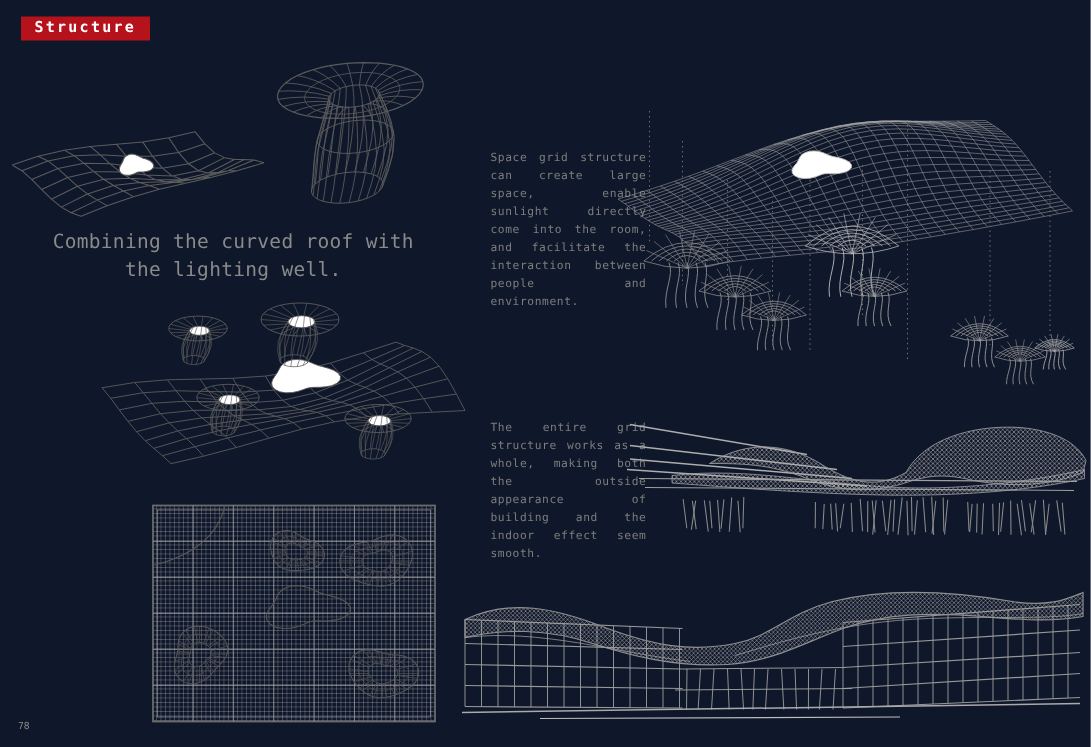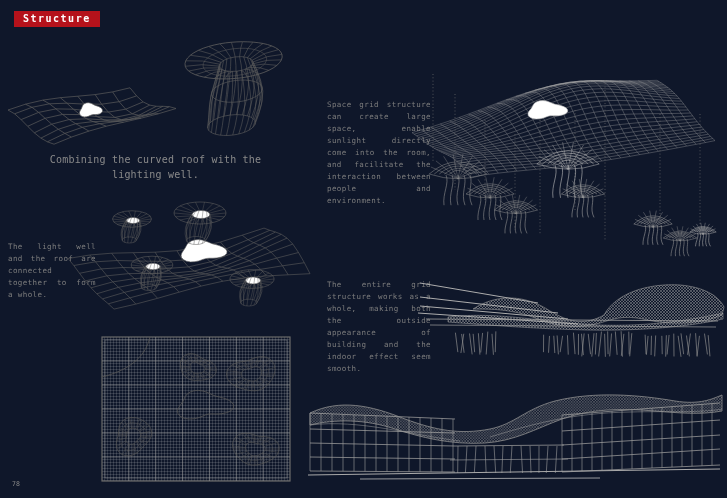--- a/index.html
+++ b/index.html
@@ -9,21 +9,21 @@
   }
   .tag{
     position:absolute;left:14px;top:11px;background:#b5121b;color:#fff;
     font-size:10px;font-weight:bold;letter-spacing:1.5px;padding:2px 9px 3px 9px;
   }
   .blocktext{
     position:absolute;color:#7d7d7d;font-size:7.5px;line-height:1.6;
     letter-spacing:0.4px;text-align:justify;text-align-last:left;
   }
   .caption{
-    position:absolute;color:#8a8a8a;font-size:10px;line-height:1.45;
+    position:absolute;color:#8a8a8a;font-size:13px;line-height:1.45;
     letter-spacing:0.2px;text-align:center;
   }
   .fig{position:absolute;}
   .pagenum{position:absolute;left:12px;top:480px;font-size:6.5px;color:#8a8a8a;}
 </style>
 </head>
 <body>
 
 <div class="page">
 
@@ -87,21 +87,20 @@
         <path d="M71.0,31.0L73.2,39.9L74.5,48.9L74.6,58.2L72.5,68.1L68.7,78.4L64.0,88.9" fill="none" stroke="#5c5c5c" stroke-width="0.55"></path>
         <path d="M73.7,32.4L76.5,41.7L78.3,51.0L78.8,60.5L76.7,70.4L72.8,80.6L67.8,91.0" fill="none" stroke="#5c5c5c" stroke-width="0.55"></path>
         <path d="M75.4,34.2L78.6,43.8L80.7,53.4L81.4,63.1L79.4,73.1L75.3,83.2L70.2,93.4" fill="none" stroke="#5c5c5c" stroke-width="0.55"></path>
         <ellipse cx="56.57" cy="63" rx="25.633065021785416" ry="10.765887309149875" fill="none" stroke="#5c5c5c" stroke-width="0.6"></ellipse>
         <ellipse cx="47" cy="96" rx="24" ry="10.08" fill="none" stroke="#5c5c5c" stroke-width="0.6"></ellipse>
       </g>
     </svg>
 
   <div class="caption" style="left:28px;top:153px;width:255px">Combining the curved roof with the lighting well.</div>
 
-  <div class="blocktext" style="left:8px;top:241px;width:88px">The light well and the roof are connected together to form a whole.</div>
 
   <svg class="fig" style="left:60px;top:173px" width="252" height="148" id="d3">
       <path d="M8.0,85.5L13.8,92.5L19.5,100.3L25.3,107.9L31.0,114.8L36.8,120.8L42.5,125.9L48.3,130.8L54.0,136.1M29.8,82.0L35.5,88.8L41.3,95.9L47.0,102.8L52.8,108.9L58.5,114.3L64.3,119.4L70.0,124.8L75.8,131.1M51.6,80.2L57.3,87.5L63.1,94.5L68.8,100.6L74.6,105.6L80.3,109.9L86.1,114.1L91.8,119.0L97.6,125.3M73.3,79.7L79.1,88.0L84.8,95.0L90.6,100.4L96.3,104.2L102.1,107.0L107.8,109.9L113.6,113.7L119.3,119.1M95.1,79.2L100.9,88.4L106.6,95.5L112.4,100.2L118.1,102.9L123.9,104.5L129.6,106.1L135.4,108.7L141.1,113.1M116.9,77.7L122.6,87.1L128.4,93.9L134.1,98.0L139.9,100.0L145.6,100.9L151.4,101.9L157.1,104.2L162.9,108.2M138.7,74.3L144.4,82.9L150.2,88.9L155.9,92.3L161.7,94.1L167.4,95.2L173.2,96.9L178.9,100.0L184.7,104.8M160.4,69.0L166.2,75.8L171.9,80.4L177.7,83.2L183.4,85.3L189.2,87.7L194.9,91.2L200.7,96.3L206.4,102.9M182.2,62.2L188.0,66.7L193.7,69.7L199.5,72.1L205.2,74.9L211.0,79.1L216.7,85.1L222.5,92.8L228.2,101.8M204.0,55.1L209.8,57.3L215.5,59.0L221.3,61.3L227.0,65.1L232.8,71.1L238.5,79.5L244.3,89.7L250.0,100.7M8.0,85.5L29.8,82.0L51.6,80.2L73.3,79.7L95.1,79.2L116.9,77.7L138.7,74.3L160.4,69.0L182.2,62.2L204.0,55.1M13.8,92.5L35.5,88.8L57.3,87.5L79.1,88.0L100.9,88.4L122.6,87.1L144.4,82.9L166.2,75.8L188.0,66.7L209.8,57.3M19.5,100.3L41.3,95.9L63.1,94.5L84.8,95.0L106.6,95.5L128.4,93.9L150.2,88.9L171.9,80.4L193.7,69.7L215.5,59.0M25.3,107.9L47.0,102.8L68.8,100.6L90.6,100.4L112.4,100.2L134.1,98.0L155.9,92.3L177.7,83.2L199.5,72.1L221.3,61.3M31.0,114.8L52.8,108.9L74.6,105.6L96.3,104.2L118.1,102.9L139.9,100.0L161.7,94.1L183.4,85.3L205.2,74.9L227.0,65.1M36.8,120.8L58.5,114.3L80.3,109.9L102.1,107.0L123.9,104.5L145.6,100.9L167.4,95.2L189.2,87.7L211.0,79.1L232.8,71.1M42.5,125.9L64.3,119.4L86.1,114.1L107.8,109.9L129.6,106.1L151.4,101.9L173.2,96.9L194.9,91.2L216.7,85.1L238.5,79.5M48.3,130.8L70.0,124.8L91.8,119.0L113.6,113.7L135.4,108.7L157.1,104.2L178.9,100.0L200.7,96.3L222.5,92.8L244.3,89.7M54.0,136.1L75.8,131.1L97.6,125.3L119.3,119.1L141.1,113.1L162.9,108.2L184.7,104.8L206.4,102.9L228.2,101.8L250.0,100.7" fill="none" stroke="#5c5c5c" stroke-width="0.6" stroke-linejoin="round"></path>
       <path d="M167.0,78.0L166.8,80.4L164.7,82.5L161.2,84.1L157.0,84.9L153.0,85.2L149.6,85.2L146.9,85.4L144.5,85.9L142.0,86.8L138.8,87.9L134.9,88.7L130.6,88.9L126.5,88.2L123.3,86.6L121.5,84.5L121.1,82.2L121.8,80.0L123.1,78.0L124.3,76.3L125.3,74.7L126.2,73.0L127.2,71.2L128.9,69.4L131.4,67.9L134.6,66.9L138.3,66.6L142.0,67.0L145.2,67.9L148.0,69.0L150.4,70.0L152.9,70.9L155.8,71.6L159.2,72.6L162.6,73.9L165.4,75.7Z" fill="#fff" stroke="#5c5c5c" stroke-width="0.6"></path>
       <ellipse cx="72" cy="46" rx="19.5" ry="8.25" fill="none" stroke="#5c5c5c" stroke-width="0.6"></ellipse>
       <ellipse cx="73" cy="47.5" rx="6.75" ry="3" fill="#fff" stroke="#5c5c5c" stroke-width="0.5"></ellipse>
       <line x1="79.75" y1="47.5" x2="91.5" y2="46" stroke="#5c5c5c" stroke-width="0.45"></line>
       <line x1="79.34292519030488" y1="48.52606042997701" x2="90.32400610532521" y2="48.821666182436765" stroke="#5c5c5c" stroke-width="0.45"></line>
       <line x1="78.1707999910531" y1="49.428362829059616" x2="86.93786664082008" y2="51.30299777991395" stroke="#5c5c5c" stroke-width="0.45"></line>
       <line x1="76.375" y1="50.098076211353316" x2="81.75" y2="53.14470958122162" stroke="#5c5c5c" stroke-width="0.45"></line>

